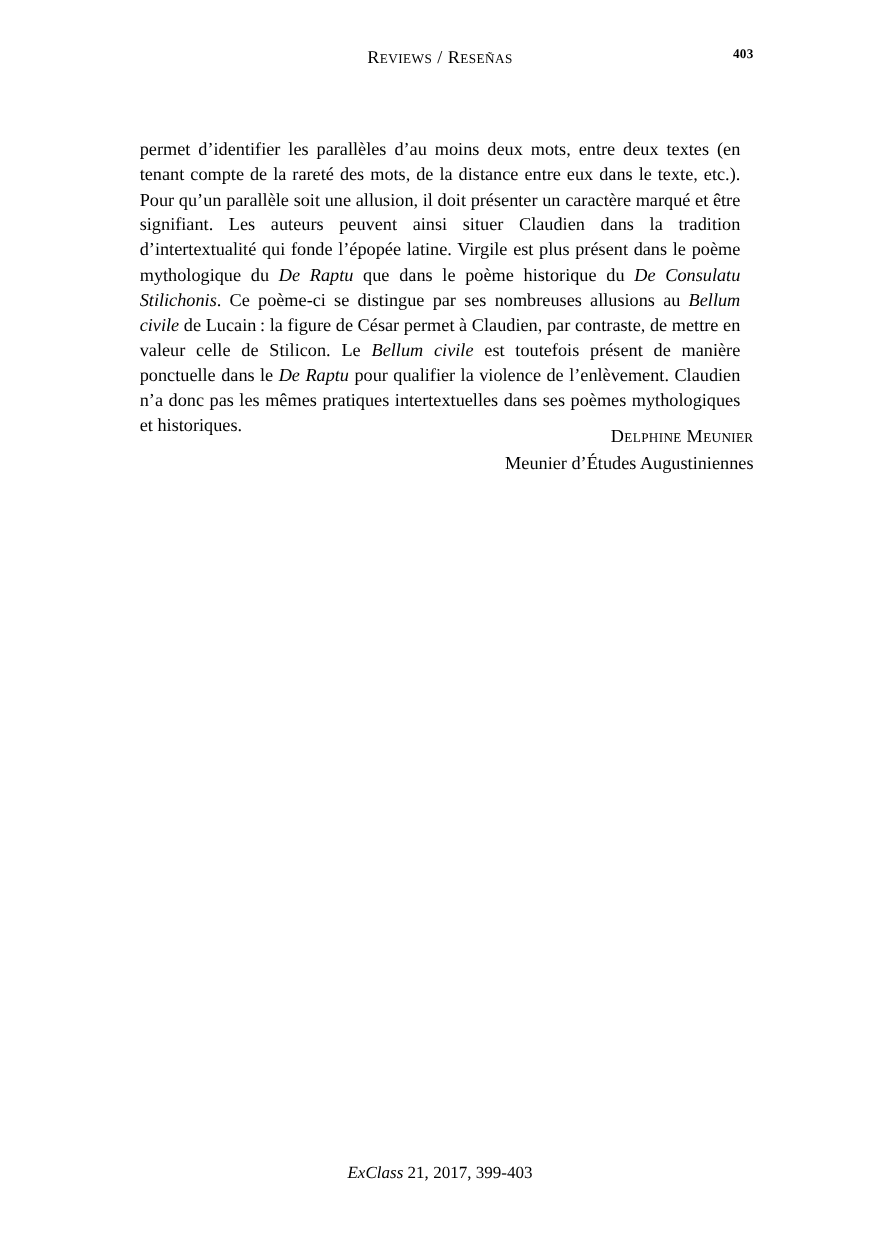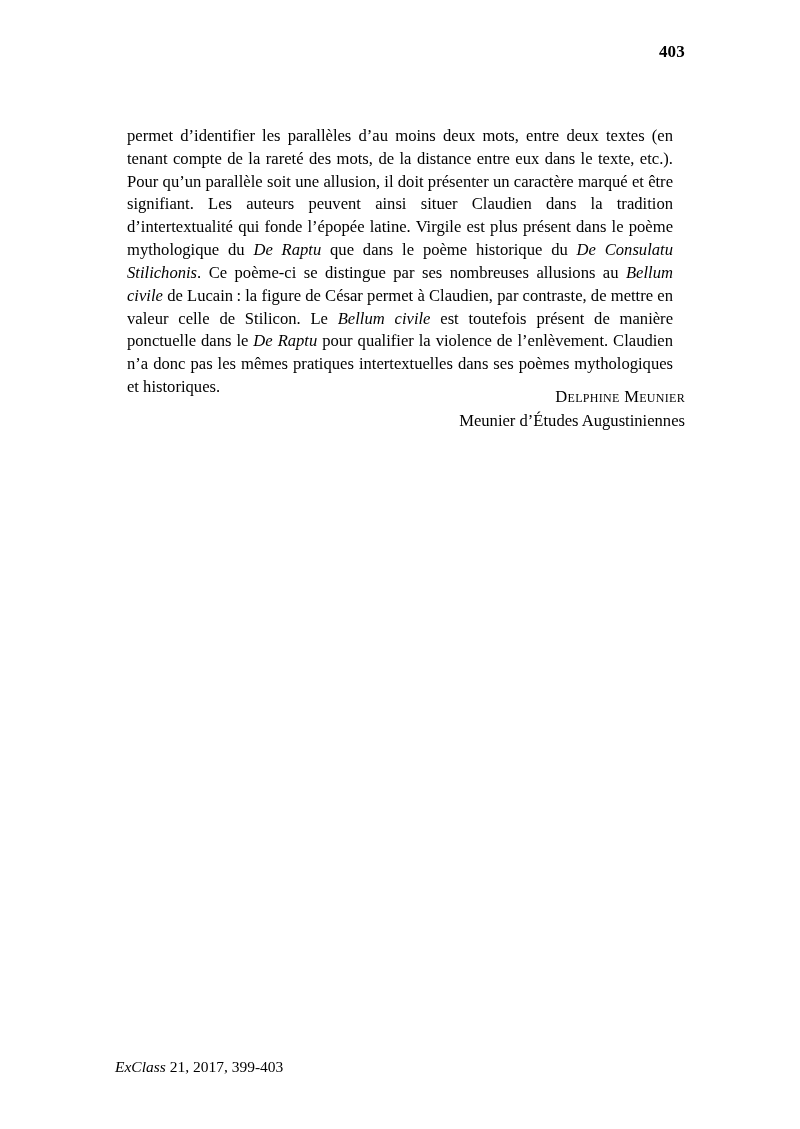--- a/index.html
+++ b/index.html
@@ -39,21 +39,21 @@
     width: 570px;
     text-align: center;
     font-size: 16.5px;
     font-variant: small-caps;
     letter-spacing: 0.4px;
   }
   .running-head-pageno {
     position: absolute;
     right: 0;
     top: 0;
-    font-size: 17px;
+    font-size: 12px;
     font-weight: bold;
     letter-spacing: 0.2px;
   }
 
   
   .body-block {
     position: absolute;
     left: 115px;
     top: 113px;
     width: 570px;
@@ -89,33 +89,34 @@
     letter-spacing: 0.3px;
     text-align: right;
   }
 
   
   .footer {
     position: absolute;
     left: 115px;
     top: 1058px;
     width: 570px;
-    text-align: left;
+    text-align: center;
     font-size: 15.5px;
   }
   .footer .journal {
     font-style: italic;
   }
 </style>
 </head>
 <body>
 
 <div class="page">
 
   <div class="running-head">
+    <div class="running-head-title">Reviews / Reseñas</div>
     <div class="running-head-pageno">403</div>
   </div>
 
   <div class="body-block">
     <p class="body-paragraph">permet d’identifier les parallèles d’au moins deux mots, entre deux textes (en tenant compte de la rareté des mots, de la distance entre eux dans le texte, etc.). Pour qu’un parallèle soit une allusion, il doit présenter un caractère marqué et être signifiant. Les auteurs peuvent ainsi situer Claudien dans la tradition d’intertextualité qui fonde l’épopée latine. Virgile est plus présent dans le poème mythologique du <i>De Raptu</i> que dans le poème historique du <i>De Consulatu Stilichonis</i>. Ce poème-ci se distingue par ses nombreuses allusions au <i>Bellum civile</i> de Lucain : la figure de César permet à Claudien, par contraste, de mettre en valeur celle de Stilicon. Le <i>Bellum civile</i> est toutefois présent de manière ponctuelle dans le <i>De Raptu</i> pour qualifier la violence de l’enlèvement. Claudien n’a donc pas les mêmes pratiques intertextuelles dans ses poèmes mythologiques et historiques.</p>
   </div>
 
   <div class="signature">
     <span class="sig-line sig-name">Delphine Meunier</span>
     <span class="sig-line">Meunier d’Études Augustiniennes</span>

